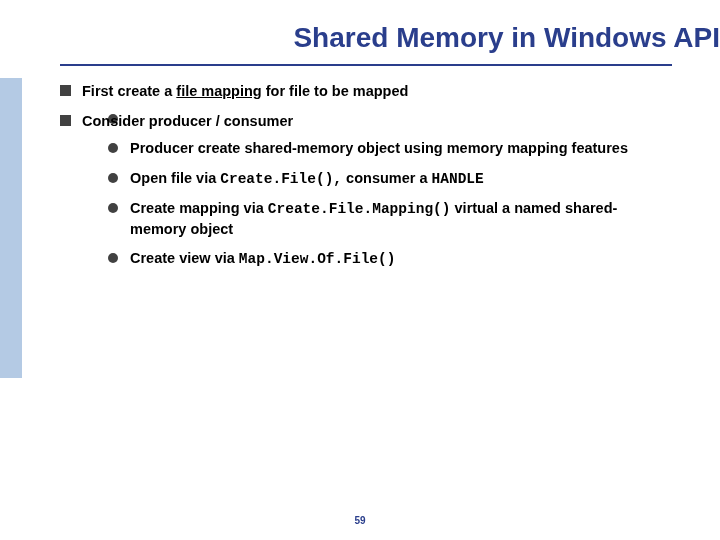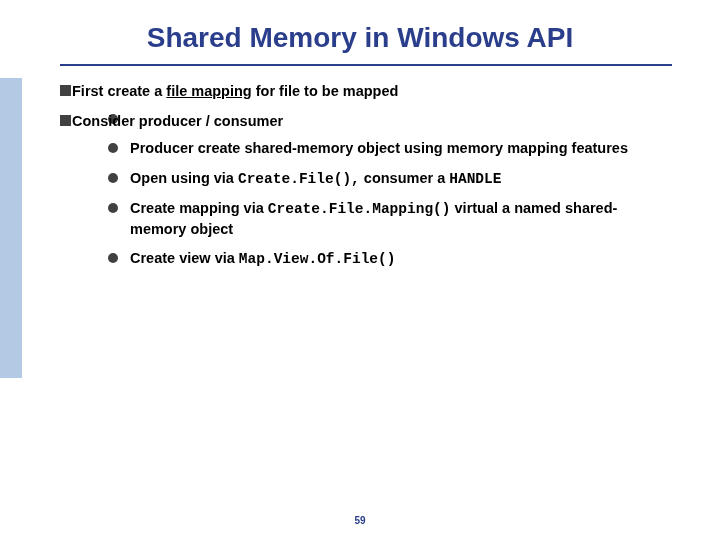--- a/index.html
+++ b/index.html
@@ -17,21 +17,21 @@
     top: 78px;
     width: 22px;
     height: 300px;
     background: #b4cae4;
   }
   .title {
     position: absolute;
     top: 22px;
     left: 0;
     width: 720px;
-    text-align: center;
+    text-align: right;
     font-size: 28px;
     font-weight: bold;
     color: #2a3e8c;
   }
   .hr {
     position: absolute;
     top: 64px;
     left: 60px;
     width: 612px;
     height: 2px;
@@ -41,21 +41,21 @@
     position: absolute;
     top: 82px;
     left: 60px;
     width: 612px;
     font-size: 14.5px;
     color: #000;
     line-height: 1.35;
   }
   .lvl1 {
     position: relative;
-    padding-left: 12px;
+    padding-left: 22px;
     font-weight: bold;
     margin-bottom: 8px;
   }
   .lvl1 .sq {
     position: absolute;
     left: 0;
     top: 3px;
     width: 11px;
     height: 11px;
     background: #414141;
@@ -116,21 +116,21 @@
     <span>Consider producer / consumer</span>
   </div>
 
   <div class="lvl2">
     <span class="dot"></span>
     <span>Producer create shared-memory object using memory mapping features</span>
   </div>
 
   <div class="lvl2">
     <span class="dot"></span>
-    <span>Open using via </span><span class="code">Create.File(),</span><span> consumer a </span><span class="code"> HANDLE</span>
+    <span>Open file via </span><span class="code">Create.File(),</span><span> consumer a </span><span class="code"> HANDLE</span>
   </div>
 
   <div class="lvl2">
     <span class="dot"></span>
     <span>Create mapping via </span><span class="code">Create.File.Mapping()</span><span> virtual a </span><span>named shared-memory object</span>
   </div>
 
   <div class="lvl2">
     <span class="dot"></span>
     <span>Create view via </span><span class="code">Map.View.Of.File()</span>

